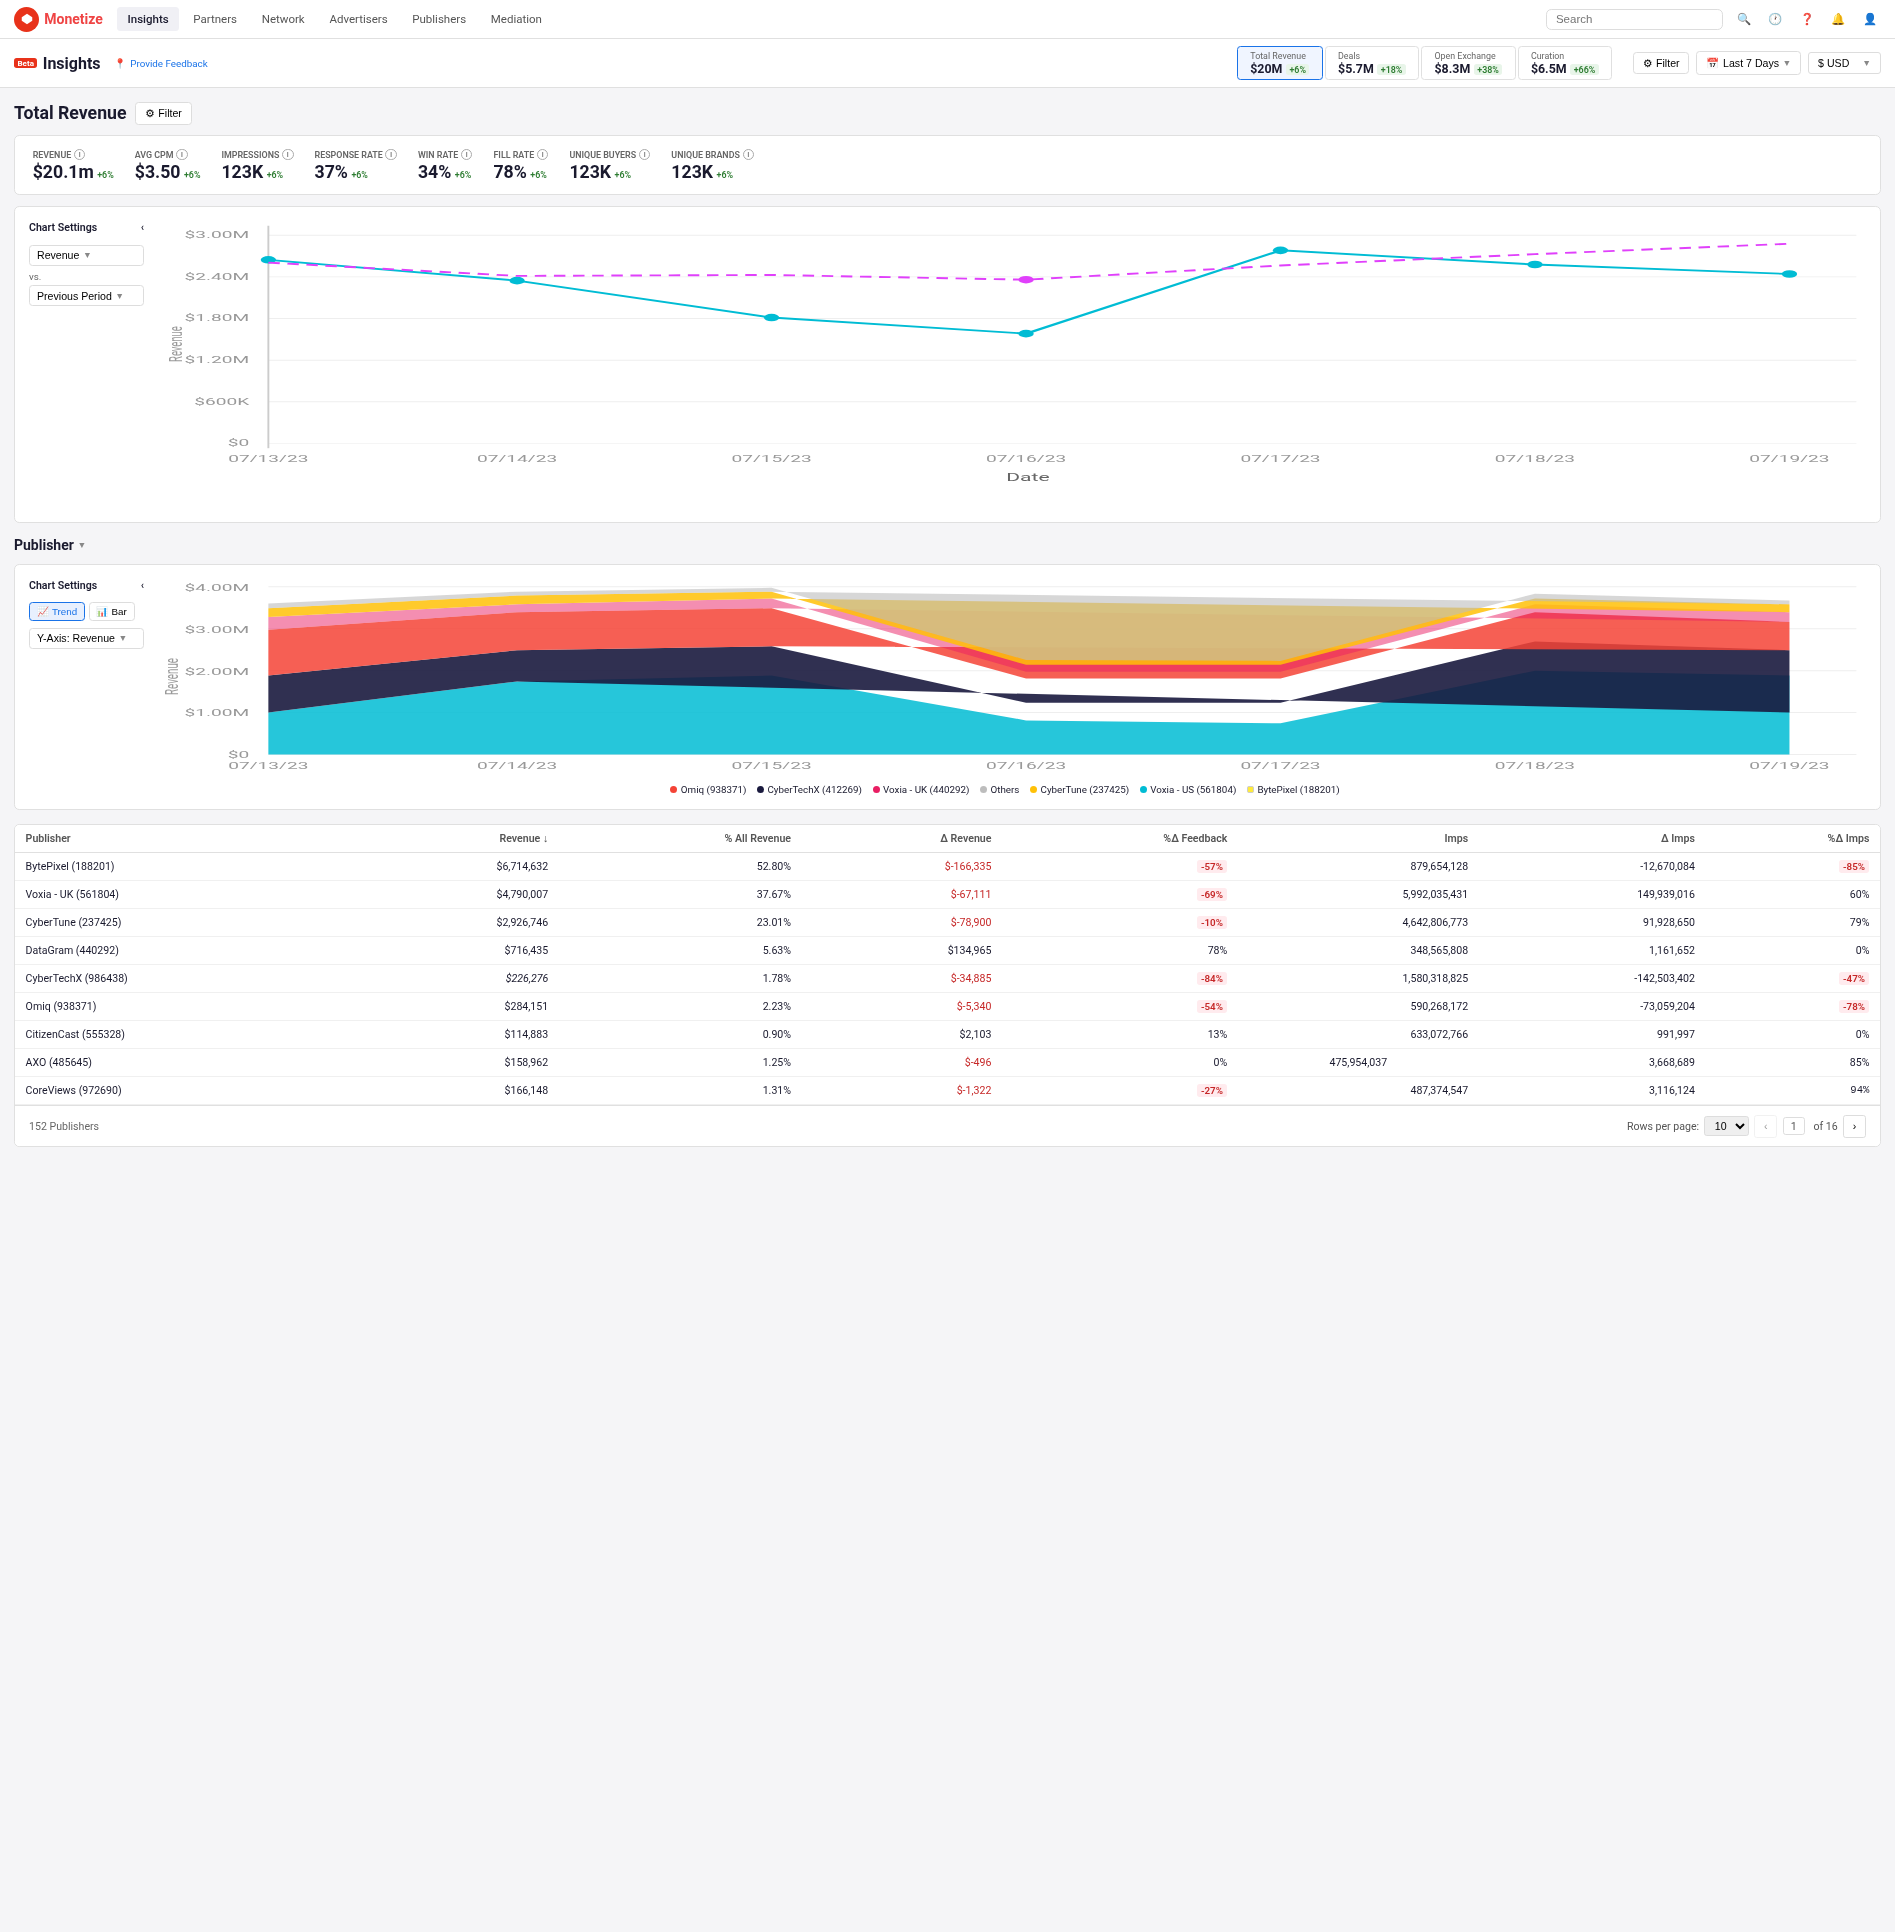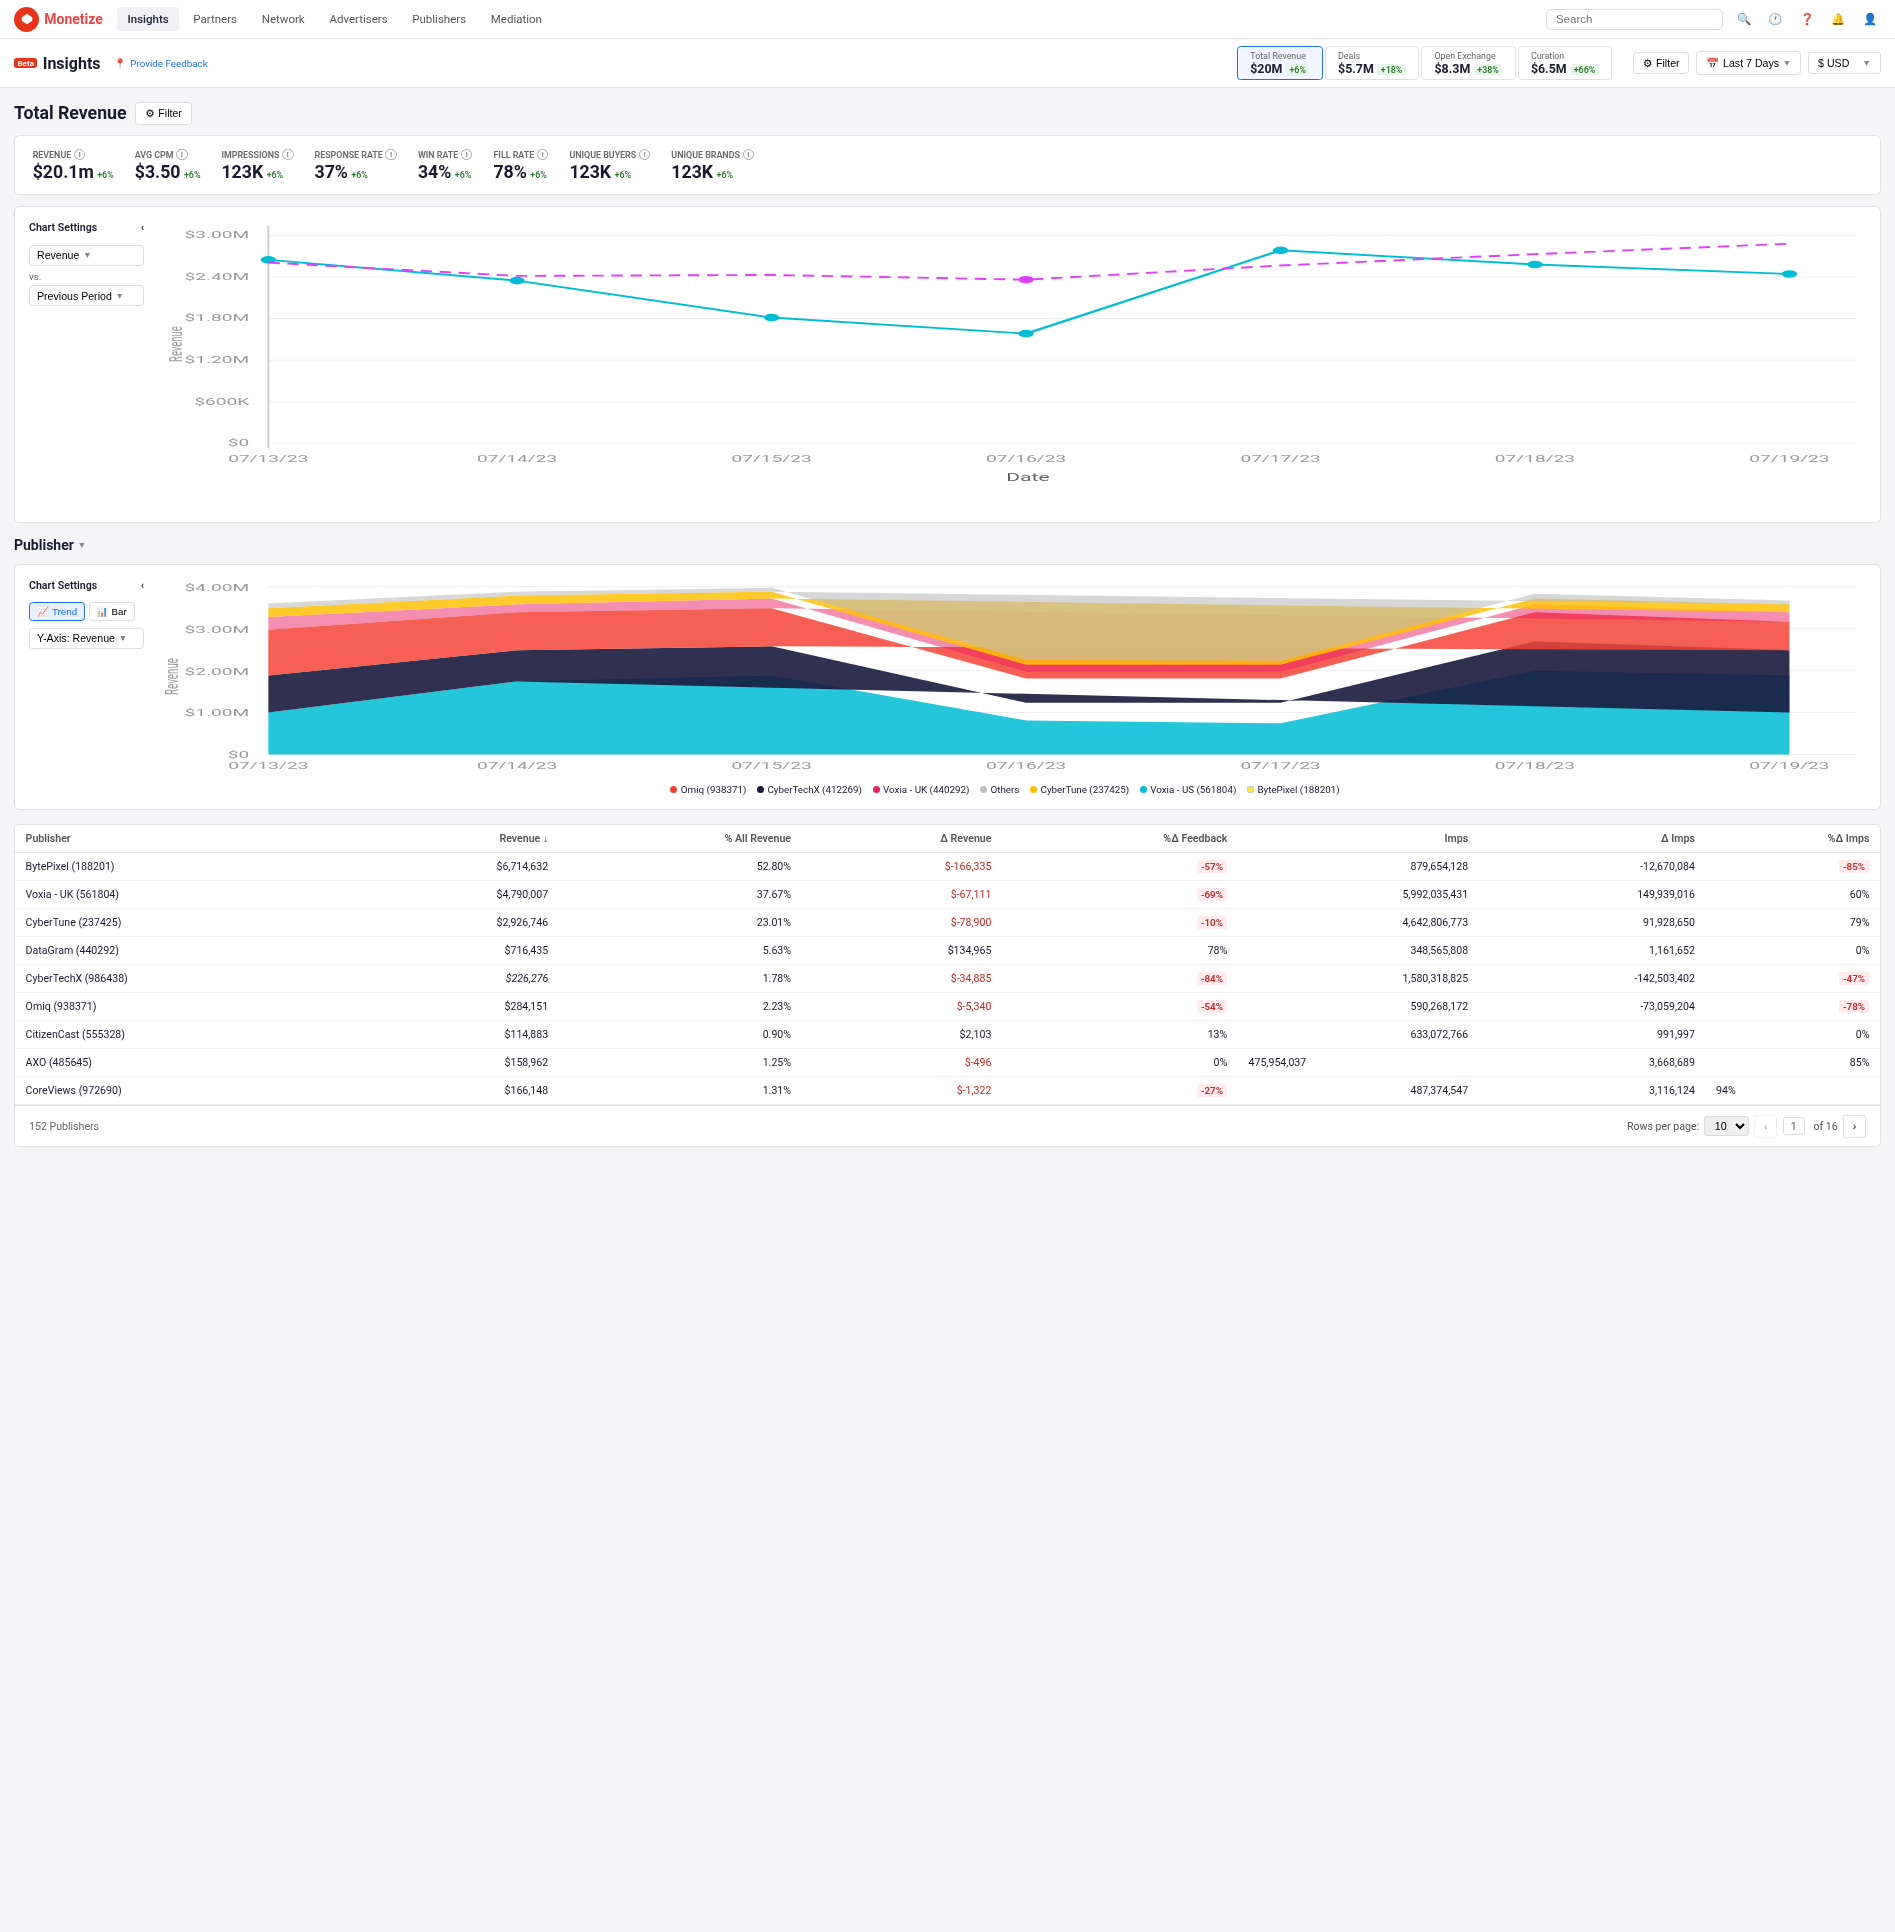--- a/index.html
+++ b/index.html
@@ -527,33 +527,33 @@
     <td style="text-align:right;">633,072,766</td>
     <td style="text-align:right; class:">991,997</td>
     <td style="text-align:right;"><span>0%</span></td>
   </tr>
           <tr>
     <td>AXO (485645)</td>
     <td style="text-align:right;">$158,962</td>
     <td style="text-align:right;">1.25%</td>
     <td style="text-align:right;"><span class="negative">$-496</span></td>
     <td style="text-align:right;"><span>0%</span></td>
-    <td style="text-align:left;">475,954,037</td>
+    <td style="text-align:center;">475,954,037</td>
     <td style="text-align:right; class:">3,668,689</td>
     <td style="text-align:right;"><span>85%</span></td>
   </tr>
           <tr>
     <td>CoreViews (972690)</td>
     <td style="text-align:right;">$166,148</td>
     <td style="text-align:right;">1.31%</td>
     <td style="text-align:right;"><span class="negative">$-1,322</span></td>
     <td style="text-align:right;"><span class="neg-badge">-27%</span></td>
     <td style="text-align:right;">487,374,547</td>
     <td style="text-align:right; class:">3,116,124</td>
-    <td style="text-align:left;"><span>94%</span></td>
+    <td style="text-align:right;font-family:Liberation Mono, monospace;"><span>94%</span></td>
   </tr>
         </tbody>
     </table>
 
     <div class="table-footer">
       <span class="rows-info">152 Publishers</span>
       <div class="rows-per-page">
         <span>Rows per page:</span>
         <select class="page-select">
           <option value="10">10</option>

